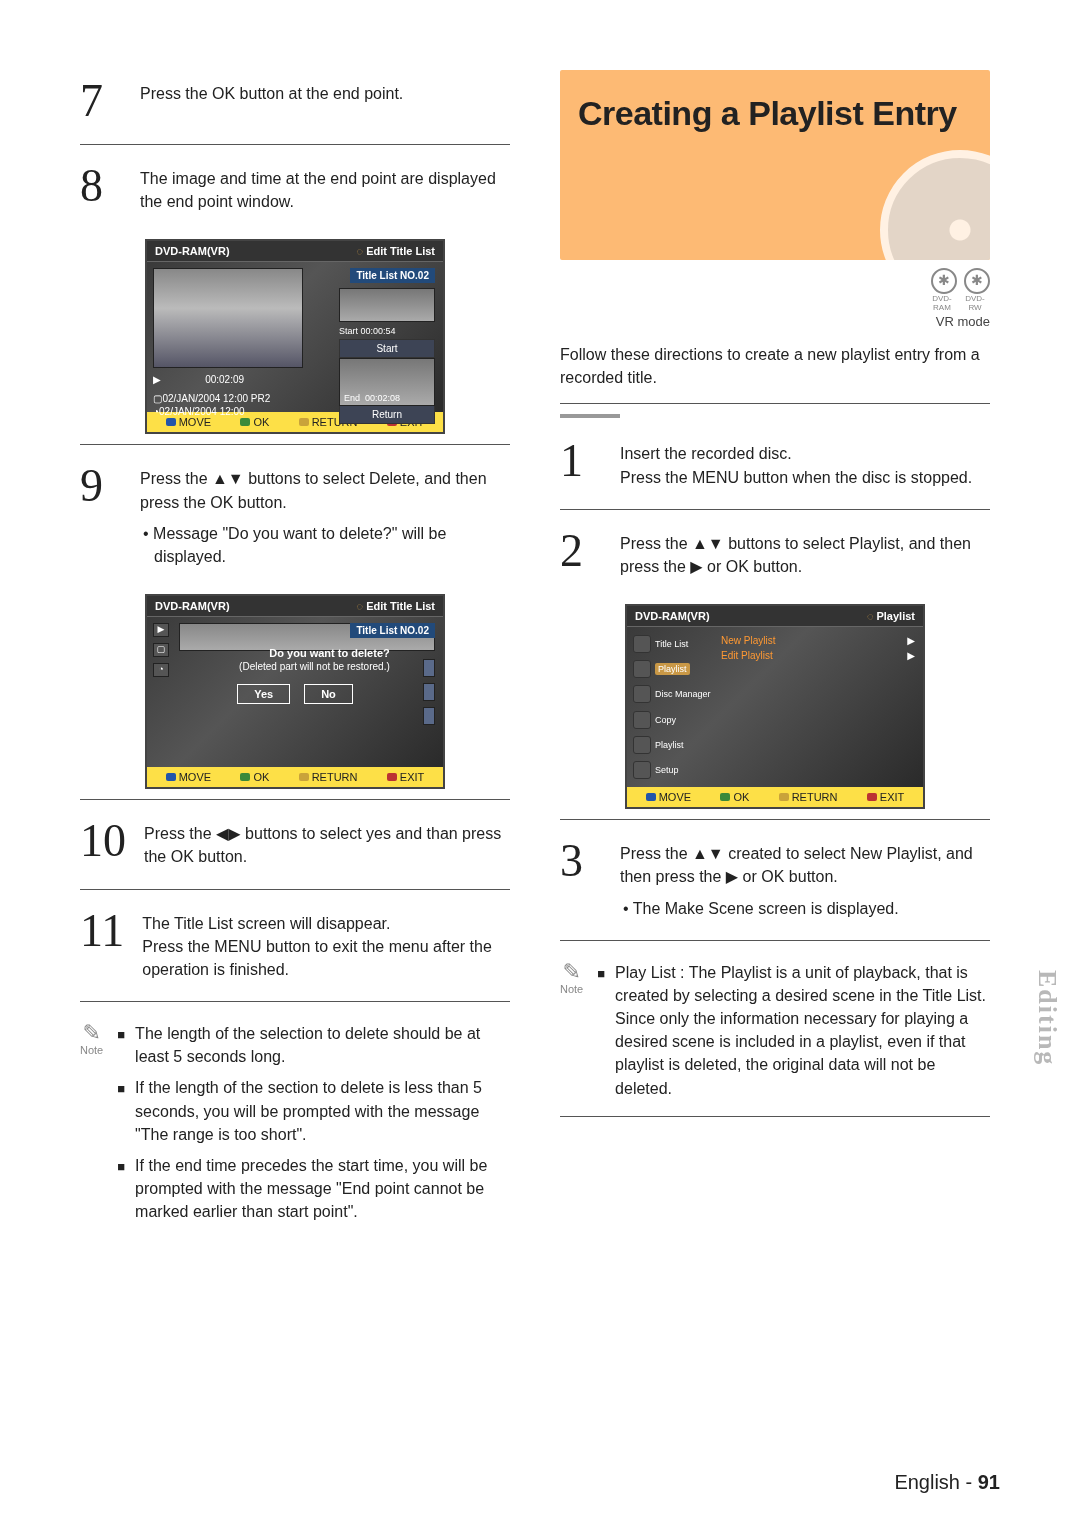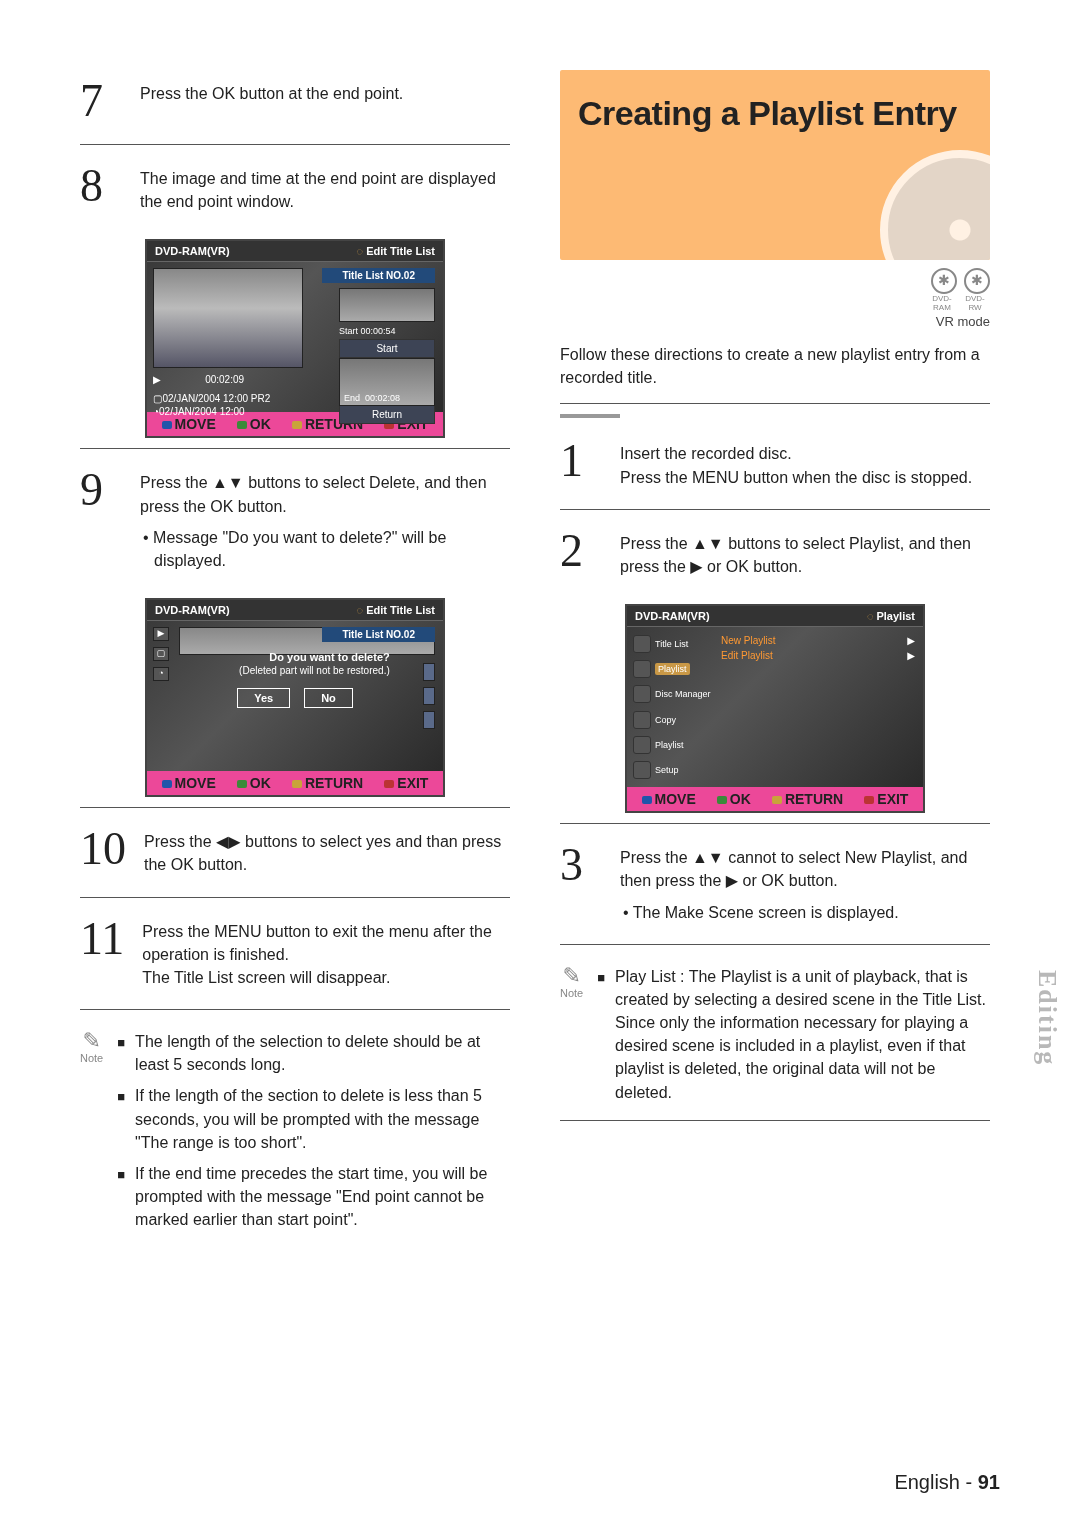--- a/index.html
+++ b/index.html
@@ -99,41 +99,41 @@
     position: relative;
     min-height: 150px;
     background: linear-gradient(135deg,#3a3a3a 0%, #555 40%, #2a2a2a 100%);
   }
   .osd-preview {
     position: absolute; left:6px; top:6px; width:150px; height:100px;
     background: linear-gradient(180deg,#888 0%,#bbb 40%,#556 100%);
     border:1px solid #222;
   }
   .osd-tl-label {
-    position:absolute; top:6px; right:8px; background:#224a7a; padding:2px 20px;
+    position:absolute; top:6px; right:8px; background:#224a7a; padding:2px 6px;
     font-size:10px; font-weight:bold;
   }
   .osd-actions { position:absolute; top:26px; right:8px; width:96px; }
   .osd-act-thumb { width:96px;height:34px;background:linear-gradient(#777,#aaa);border:1px solid #222;margin-bottom:4px;}
   .osd-btn {
     background:#7a859c; color:#fff; font-size:10px; text-align:center;
     padding:3px 0; margin-bottom:3px; border:1px solid #333;
   }
   .osd-btn.inv { background:#3d4455; }
   .osd-btn.sel { background:#c99846; }
   .osd-infoline { position:absolute; left:6px; top:112px; font-size:10px; color:#fff;}
   .osd-infoline2 { position:absolute; left:6px; top:130px; font-size:10px; color:#fff; line-height:1.3;}
   .osd-thumb2 {
     position:absolute; right:8px; bottom:6px; width:96px; height:48px;
     background:linear-gradient(#777,#aaa); border:1px solid #222;
   }
   .osd-thumb2 .lbl { position:absolute;bottom:2px;left:4px;font-size:9px;}
   .osd-footer {
-    background:#ec4899; color:#222; display:flex; justify-content:space-around;
-    padding:4px 4px; font-size:14px; font-weight:bold;
+    background:#fde047; color:#222; display:flex; justify-content:space-around;
+    padding:4px 4px; font-size:11px; font-weight:normal;
   }
   .osd-footer span::before {
     content:"";display:inline-block;width:10px;height:8px;background:#b33;
     margin-right:3px;border-radius:2px;
   }
   .osd-footer span.g::before{background:#3a8a3a;}
   .osd-footer span.y::before{background:#c9a33a;}
   .osd-footer span.b::before{background:#2255aa;}
 
   .osd2 .dialog {
@@ -328,22 +328,22 @@
 
     <div class="step">
       <div class="stepnum">10</div>
       <div class="stepbody">Press the ◀▶ buttons to select yes and than press the OK button.</div>
     </div>
     <div class="rule"></div>
 
     <div class="step">
       <div class="stepnum">11</div>
       <div class="stepbody">
+        <div>The Title List screen will disappear.</div>
         <div>Press the MENU button to exit the menu after the operation is finished.</div>
-        <div>The Title List screen will disappear.</div>
       </div>
     </div>
     <div class="rule"></div>
 
     <div class="notebox">
       <div style="width:34px;text-align:center;">
         <div class="noteicon">✎</div>
         <div class="notelabel">Note</div>
       </div>
       <div class="notecontent">
@@ -443,21 +443,21 @@
         <span class="y">RETURN</span>
         <span>EXIT</span>
       </div>
     </div>
 
     <div class="rule"></div>
 
     <div class="step">
       <div class="stepnum">3</div>
       <div class="stepbody">
-        <div>Press the ▲▼ cannot to select New Playlist, and then press the ▶ or OK button.</div>
+        <div>Press the ▲▼ created to select New Playlist, and then press the ▶ or OK button.</div>
         <div class="bullet">The Make Scene screen is displayed.</div>
       </div>
     </div>
     <div class="rule"></div>
 
     <div class="notebox">
       <div style="width:34px;text-align:center;">
         <div class="noteicon">✎</div>
         <div class="notelabel">Note</div>
       </div>

